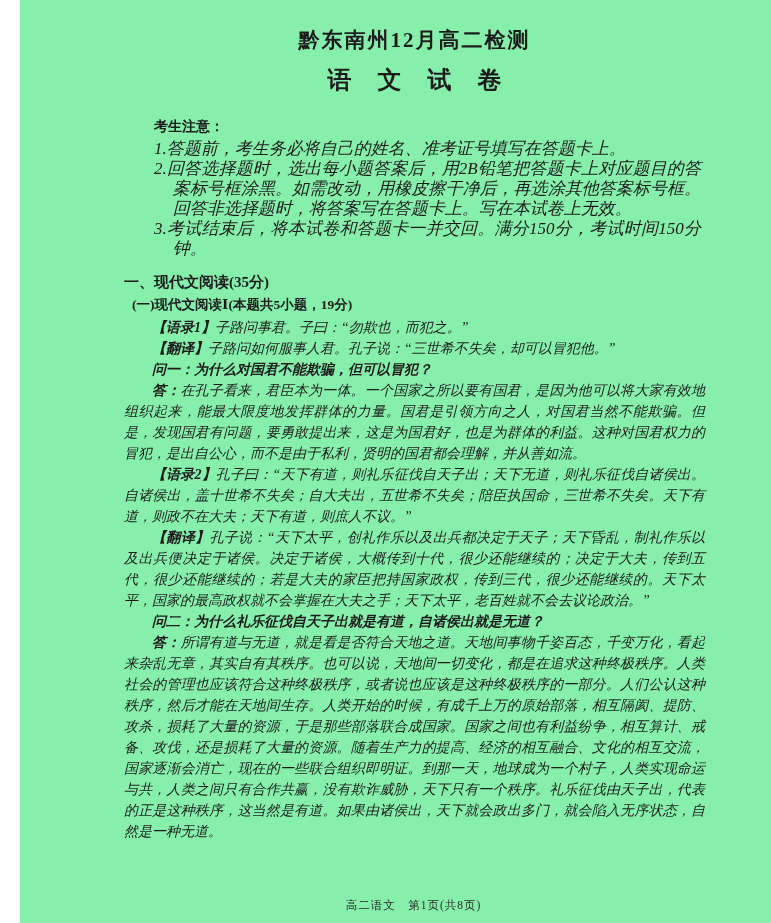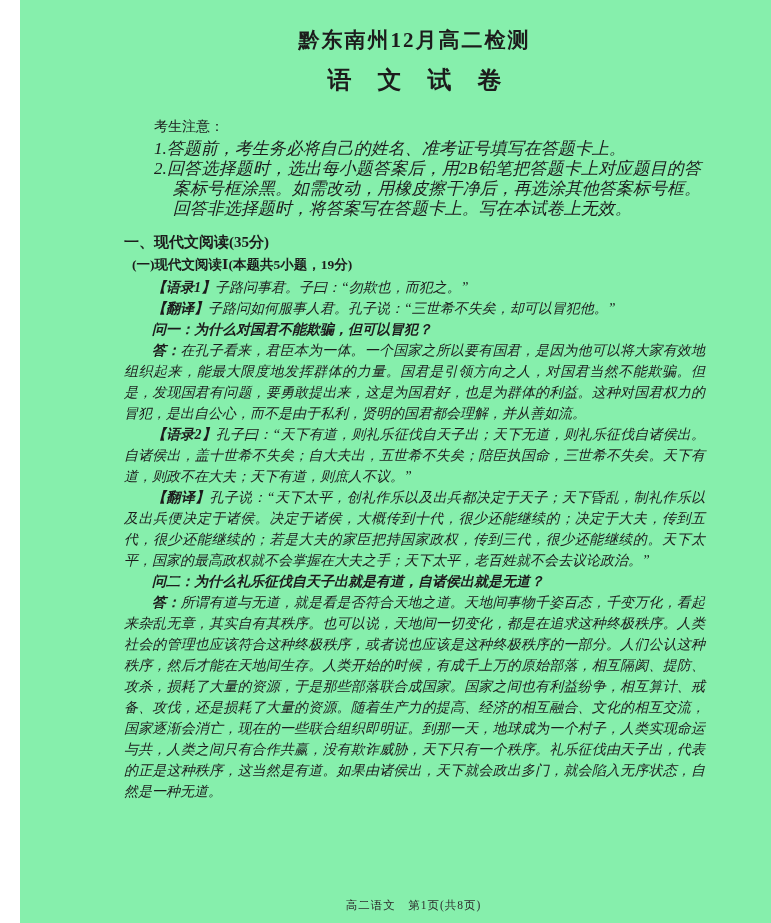--- a/index.html
+++ b/index.html
@@ -41,21 +41,21 @@
     font-size: 24px;
     font-weight: bold;
     letter-spacing: 10px;
     text-indent: 10px;
   }
   .notice {
     margin: 0 4px 12px 30px;
   }
   .notice-h {
     font-size: 14px;
-    font-weight: normal;
+    font-weight: bold;
     margin: 0 0 3px 0;
   }
   .notice-item {
     margin: 0;
     font-size: 17px;
     line-height: 20px;
     font-style: italic;
     text-align: justify;
     padding-left: 1.1em;
     text-indent: -1.1em;
@@ -105,20 +105,21 @@
 
 <div class="page">
 
   <h1 class="title">黔东南州12月高二检测</h1>
   <div class="subtitle">语 文 试 卷</div>
 
   <div class="notice">
     <div class="notice-h">考生注意：</div>
     <p class="notice-item">1.答题前，考生务必将自己的姓名、准考证号填写在答题卡上。</p>
     <p class="notice-item">2.回答选择题时，选出每小题答案后，用2B铅笔把答题卡上对应题目的答案标号框涂黑。如需改动，用橡皮擦干净后，再选涂其他答案标号框。回答非选择题时，将答案写在答题卡上。写在本试卷上无效。</p>
+    <p class="notice-item">3.考试结束后，将本试卷和答题卡一并交回。满分150分，考试时间150分钟。</p>
   </div>
 
   <div class="sec-h">一、现代文阅读(35分)</div>
   <div class="sec-sub">(一)现代文阅读Ⅰ(本题共5小题，19分)</div>
 
   <p class="para"><span class="plabel">【语录1】</span><span>子路问事君。子曰：“勿欺也，而犯之。”</span></p>
 
   <p class="para"><span class="plabel">【翻译】</span><span>子路问如何服事人君。孔子说：“三世希不失矣，却可以冒犯他。”</span></p>
 
   <p class="para q"><span class="plabel">问一：</span><span>为什么对国君不能欺骗，但可以冒犯？</span></p>

